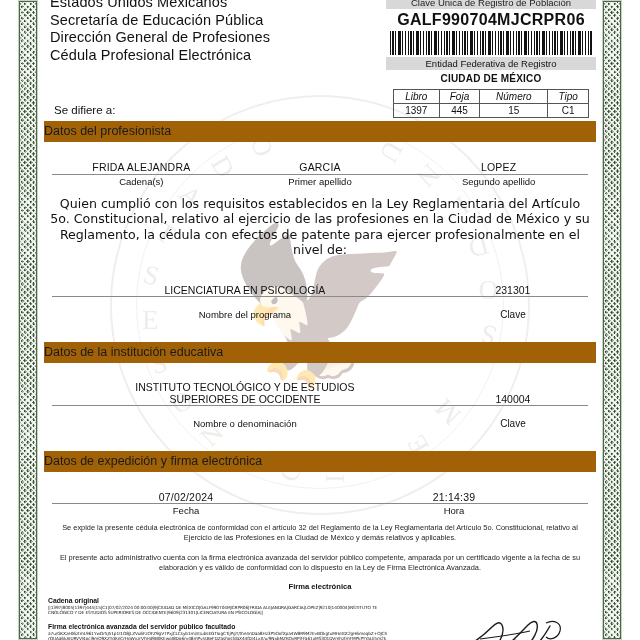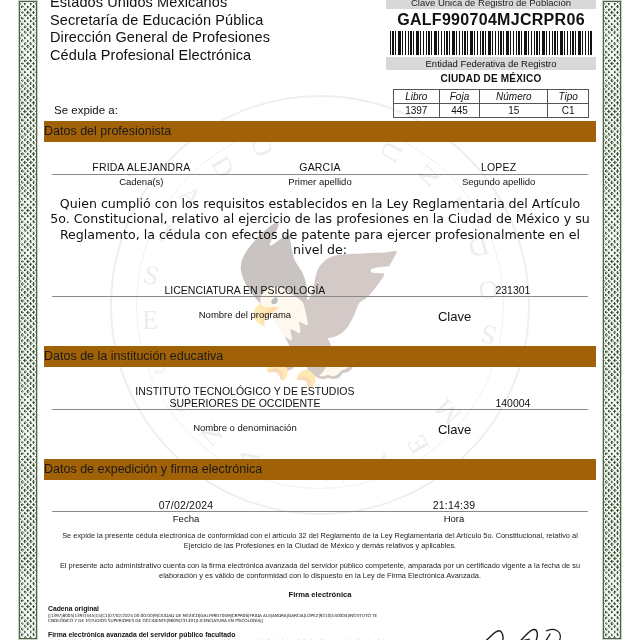--- a/index.html
+++ b/index.html
@@ -178,21 +178,21 @@
     line-height:15.5px;
     margin:9px 6px 0;
     font-family:"DejaVu Sans", sans-serif;
   }
 
   .pair-row{display:flex;margin:0 8px;}
   .pair-row .c1{flex:0 0 72%;text-align:center;border-bottom:1px solid #8a8a8a;}
   .pair-row .c2{flex:0 0 28%;text-align:center;border-bottom:1px solid #8a8a8a;}
   .pair-lbl{display:flex;margin:12px 8px;}
   .pair-lbl .c1{flex:0 0 72%;text-align:center;font-size:9.5px;}
-  .pair-lbl .c2{flex:0 0 28%;text-align:left;font-size:13px;}
+  .pair-lbl .c2{flex:0 0 28%;text-align:center;font-size:10px;}
   .pair-row .val{font-size:10.5px;line-height:12px;white-space:pre-line;}
 
   .notice{
     text-align:center;
     font-size:7.4px;
     line-height:10px;
     margin:7px 8px 0;
     color:#1d1d1d;
   }
   .firma-e{
@@ -310,21 +310,21 @@
               <td>1397</td>
               <td>445</td>
               <td>15</td>
               <td>C1</td>
             </tr>
       </tbody>
         </table>
     </div>
   </div>
 
-  <div class="se-expide">Se expide a:</div>
+  <div class="se-expide">Se difiere a:</div>
 
   <div class="sec-head">Datos del profesionista</div>
   <div class="field-row">
     <div class="field">
       <div class="val">FRIDA ALEJANDRA</div>
     </div>
     <div class="field">
       <div class="val">GARCIA</div>
     </div>
     <div class="field">

